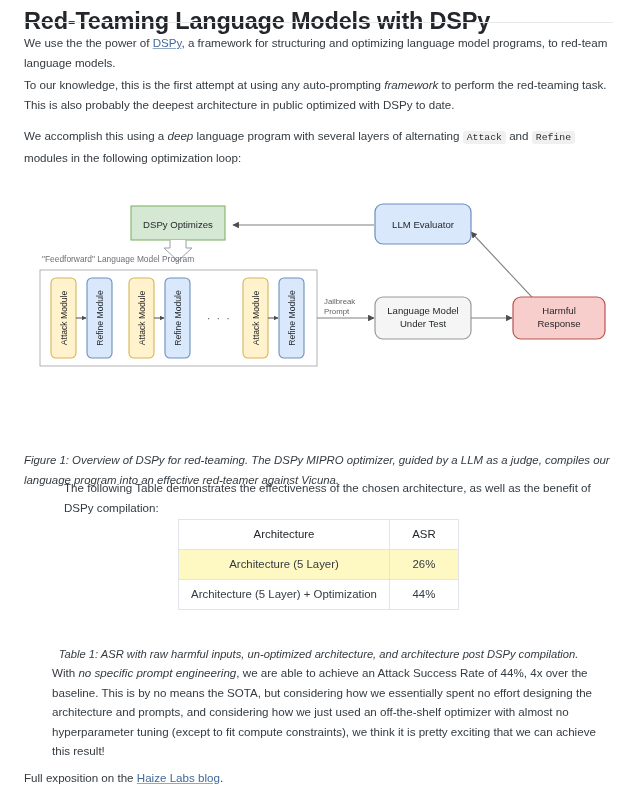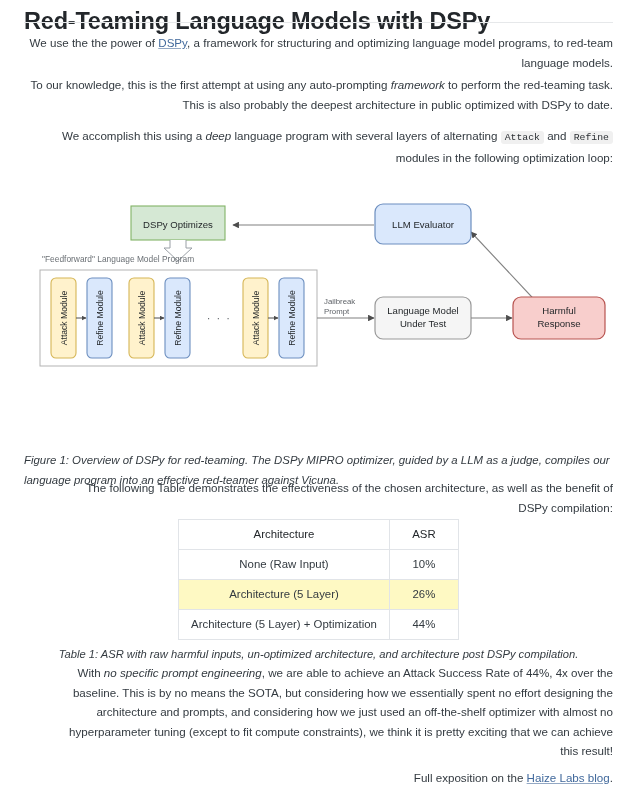--- a/index.html
+++ b/index.html
@@ -45,21 +45,21 @@
     background: #e6e8ea;
   }
 
   
   .body-text {
     font-size: 11.6px;
     line-height: 19.5px;
     color: #333a40;
     margin: 0;
   }
-  .para { position: absolute; left: 24px; right: 24px; text-align: right; }
+  .para { position: absolute; left: 24px; right: 24px; }
   .p1 { top: 33px; }
   .p2 { top: 75px; }
   .p3 { top: 126px; }
   .p-after-table { top: 663px; margin-left: 28px; }
   .p-final { top: 744px; margin-top: 24px; }
 
   em { font-style: italic; }
   a.link {
     color: #41699c;
     text-decoration: underline;
@@ -254,24 +254,20 @@
 
   <div class="tbl-wrap">
     <table class="asr">
       <thead>
         <tr>
           <th>Architecture</th>
           <th class="asr-col">ASR</th>
         </tr>
       </thead>
       <tbody>
-        <tr>
-          <td>None (Raw Input)</td>
-          <td class="asr-col">10%</td>
-        </tr>
         <tr class="alt">
           <td>Architecture (5 Layer)</td>
           <td class="asr-col">26%</td>
         </tr>
         <tr>
           <td>Architecture (5 Layer) + Optimization</td>
           <td class="asr-col">44%</td>
         </tr>
       </tbody>
     </table>

